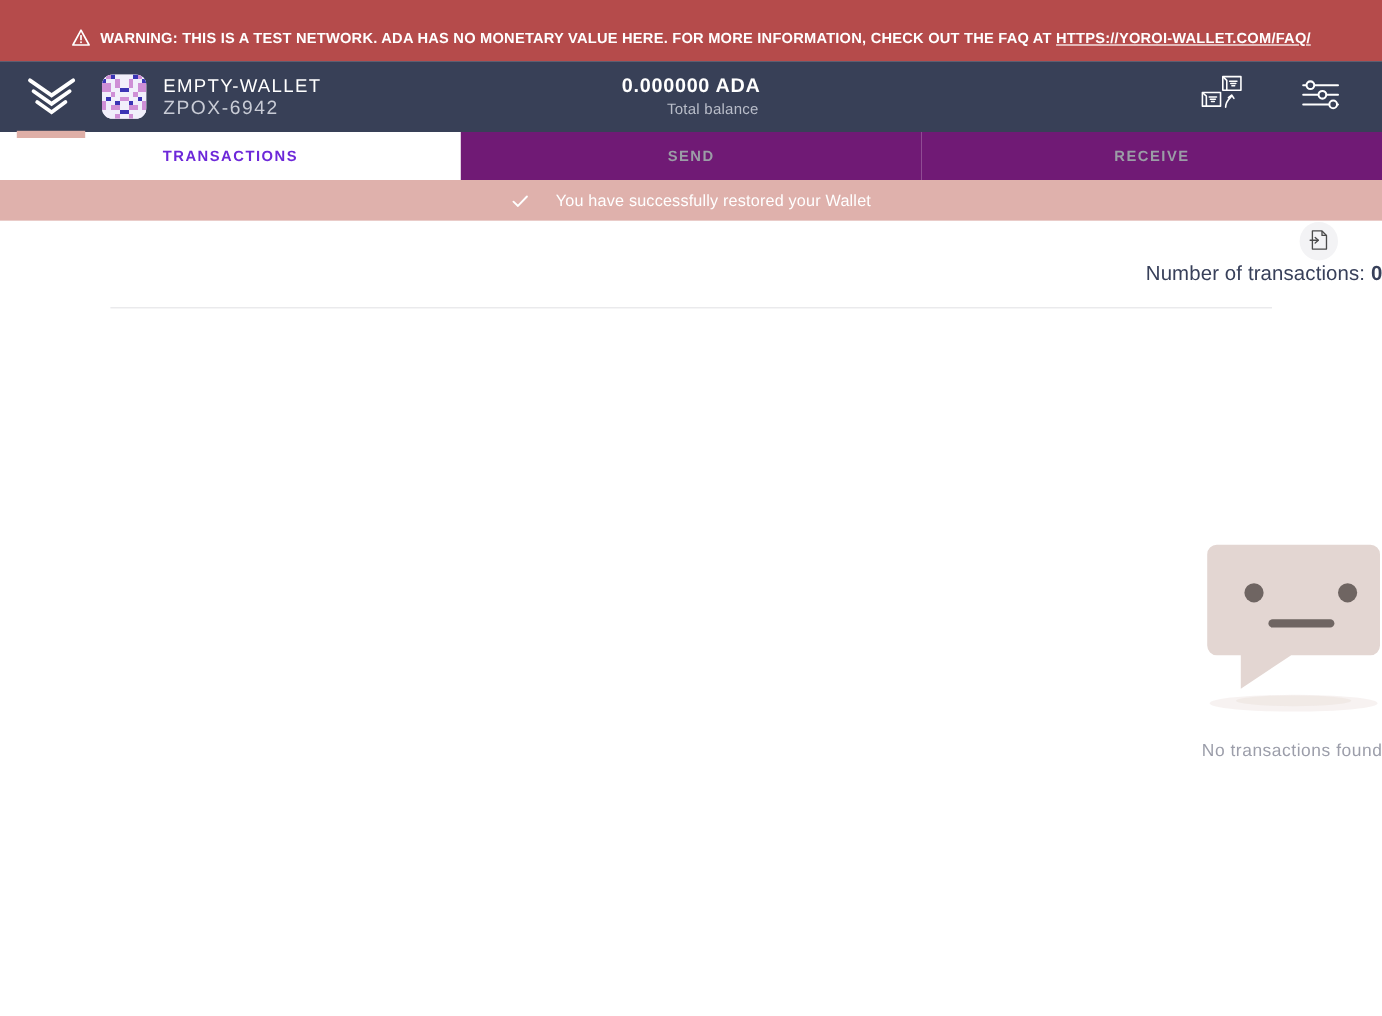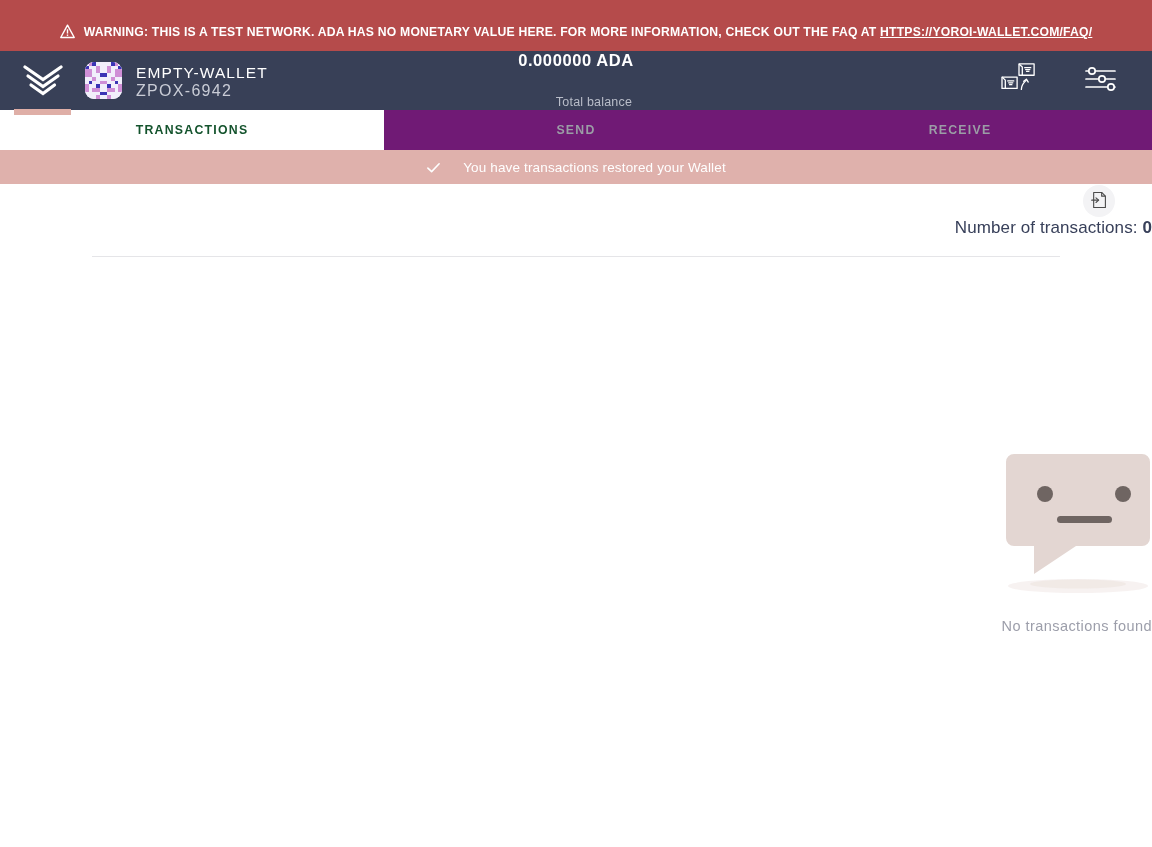--- a/index.html
+++ b/index.html
@@ -83,21 +83,21 @@
     line-height:15px;
   }
 
   .balance-block {
     position:absolute;
     left:0; right:0;
     top:0; bottom:0;
     display:flex;
     flex-direction:column;
     align-items:center;
-    justify-content:space-between;
+    justify-content:center;
     pointer-events:none;
     gap:2px;
   }
   .balance-amount {
     color:#ffffff;
     font-size:16.5px;
     font-weight:bold;
     letter-spacing:0.6px;
     line-height:19px;
   }
@@ -143,21 +143,21 @@
     cursor:pointer;
     border:none;
     background:#701a75;
     color:#9b9da6;
     font-family:"Liberation Sans", sans-serif;
     text-transform:uppercase;
     height:40px;
   }
   .tab.active {
     background:#ffffff;
-    color:#14532d;
+    color:#6d28d9;
   }
 
   
   .notification {
     background:#dfb1ac;
     height:34px;
     display:flex;
     align-items:center;
     justify-content:center;
     gap:22px;
@@ -348,21 +348,21 @@
     <button class="tab">Send</button>
     <button class="tab">Receive</button>
   </div>
 
   <div class="notification">
     <span class="notif-check">
       <svg viewBox="0 0 16 16" width="15" height="15" aria-hidden="true">
         <path d="M2 8.6 L6 12.4 L14 4" fill="none" stroke="#ffffff" stroke-width="1.7" stroke-linecap="round" stroke-linejoin="round"></path>
       </svg>
     </span>
-    <span class="notif-text">You have transactions restored your Wallet</span>
+    <span class="notif-text">You have successfully restored your Wallet</span>
   </div>
 
   <div class="content">
 
     <div class="tx-summary">
       <div class="tx-count-line">
         <span>Number of transactions:</span>
         <b>0</b>
       </div>
       <button class="export-btn">

